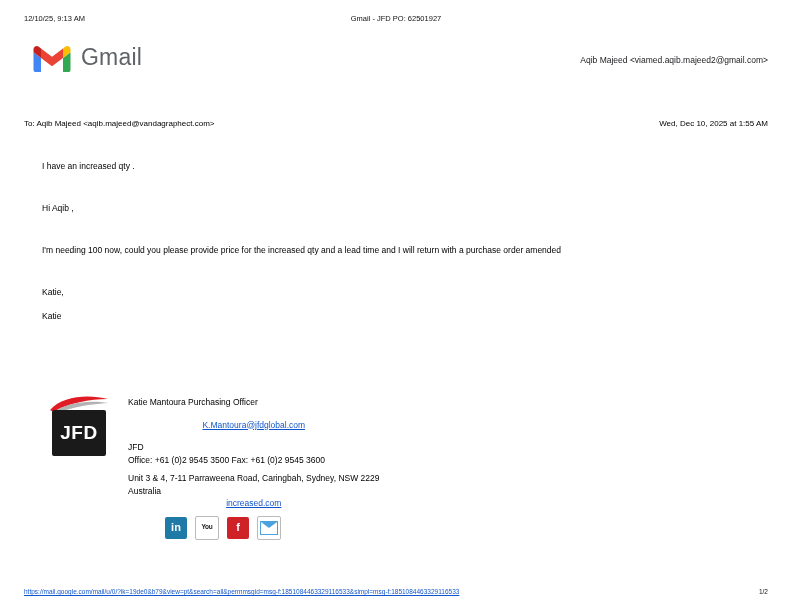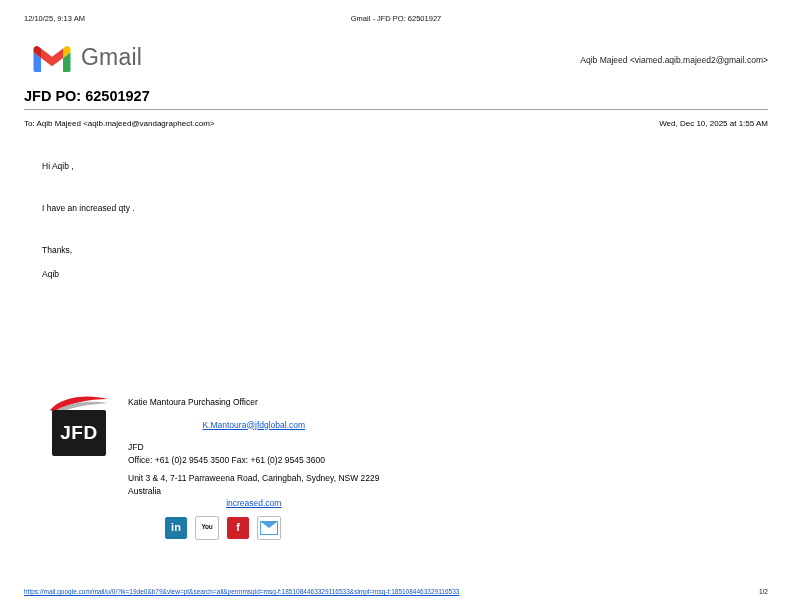--- a/index.html
+++ b/index.html
@@ -284,35 +284,32 @@
           <path d="M31 4.5V14l7.5-5.7V5.2c0-2.6-3-4.1-5-2.6L31 4.5z" fill="#fbbc04"></path>
           <path d="M9 14V4.5L20 12.8 31 4.5V14L20 22.2 9 14z" fill="#ea4335"></path>
           <path d="M1.5 5.2v3.1L9 14V4.5L6.5 2.6c-2-1.5-5 0-5 2.6z" fill="#c5221f"></path>
         </svg>
       </span>
       <span class="g-word">Gmail</span>
     </div>
     <div class="account-line">Aqib Majeed &lt;viamed.aqib.majeed2@gmail.com&gt;</div>
   </div>
 
-  <div class="subject-wrap">
-    <div class="subject">JFD PO: 62501927</div>
-    <div class="rule"></div>
-  </div>
 
   <div class="meta">
     <div class="to">To: Aqib Majeed &lt;aqib.majeed@vandagraphect.com&gt;</div>
     <div class="date">Wed, Dec 10, 2025 at 1:55 AM</div>
   </div>
 
   <div class="body-text">
+    <p>I have an increased qty .</p>
     <p>Hi Aqib ,</p>
-    <p>I have an increased qty .</p>
-    <p class="tight">Thanks,</p>
-    <p class="tight">Aqib</p>
+    <p>I'm needing 100 now, could you please provide price for the increased qty and a lead time and I will return with a purchase order amended</p>
+    <p class="tight">Katie,</p>
+    <p class="tight">Katie</p>
   </div>
 
   <div class="signature">
     <div class="sig-flex">
       <div class="jfd-logo">
         <svg class="swoosh" viewBox="0 0 62 20" xmlns="http://www.w3.org/2000/svg">
           <path d="M2 16 C14 2, 40 0, 60 5 C42 5, 20 9, 6 18 Z" fill="#e01b24"></path>
           <path d="M4 19 C18 8, 42 6, 60 9 C44 10, 22 13, 8 20 Z" fill="#b3b3b3"></path>
         </svg>
         <div class="box">JFD</div>

